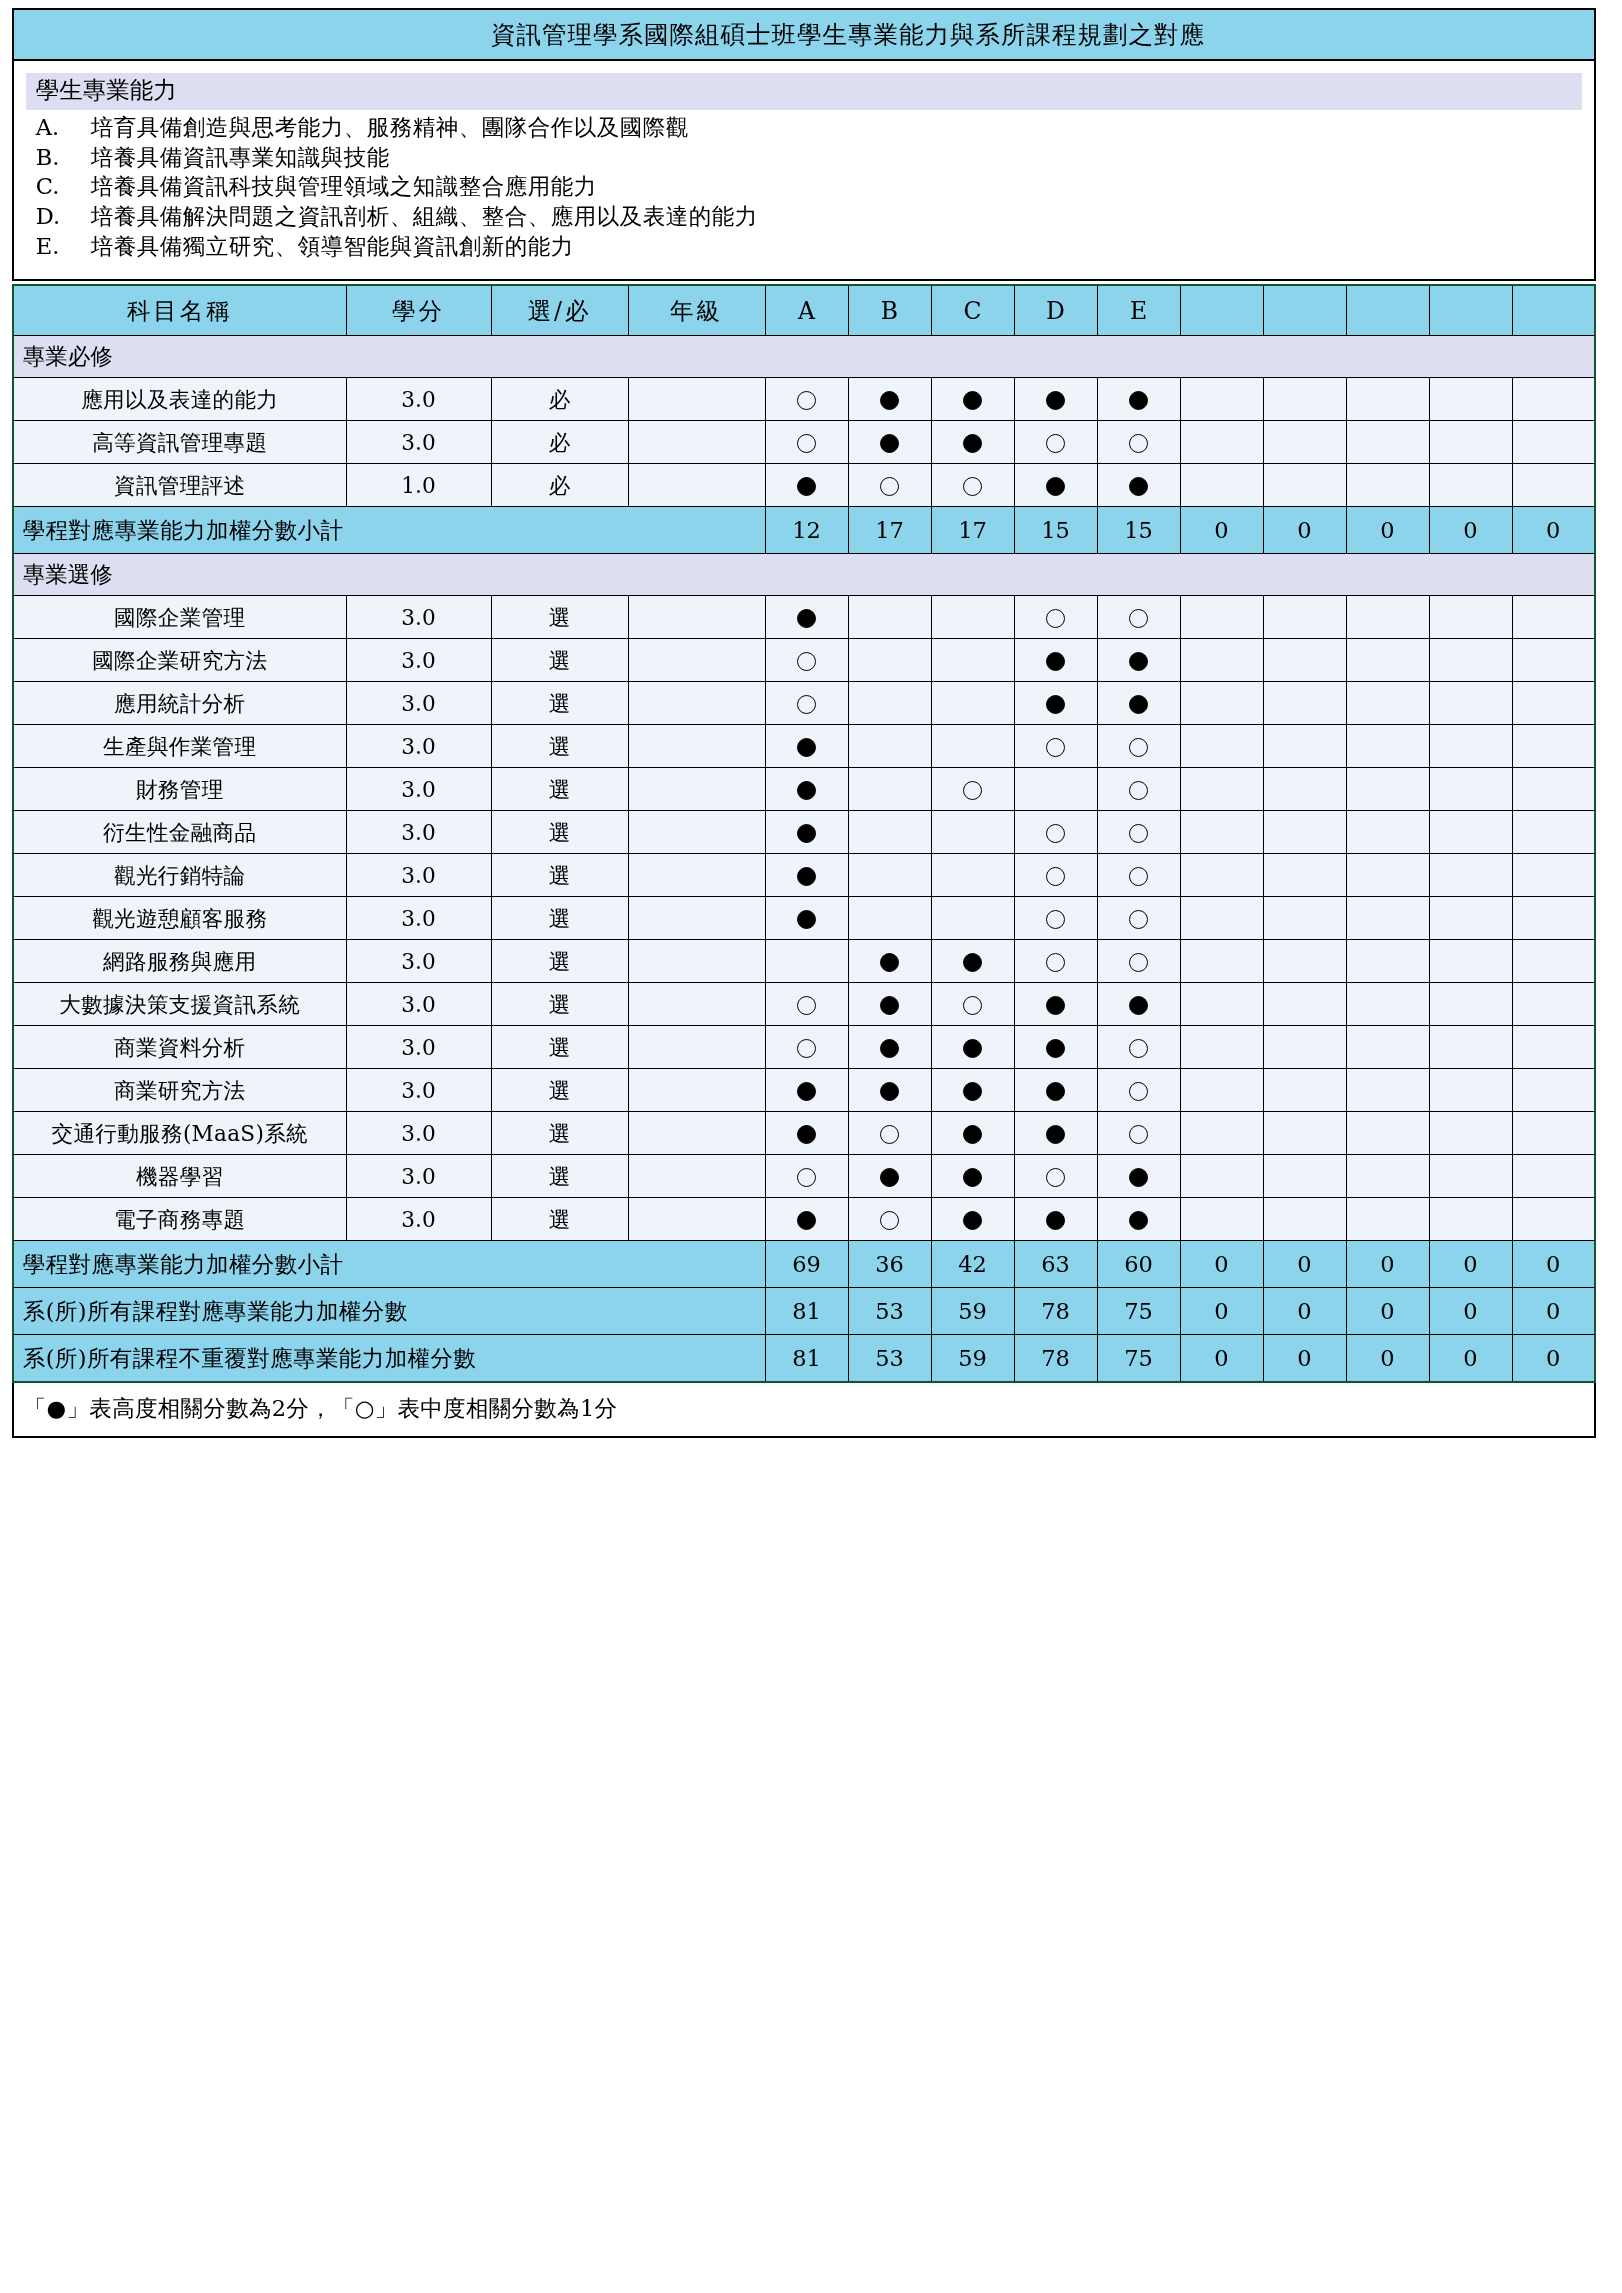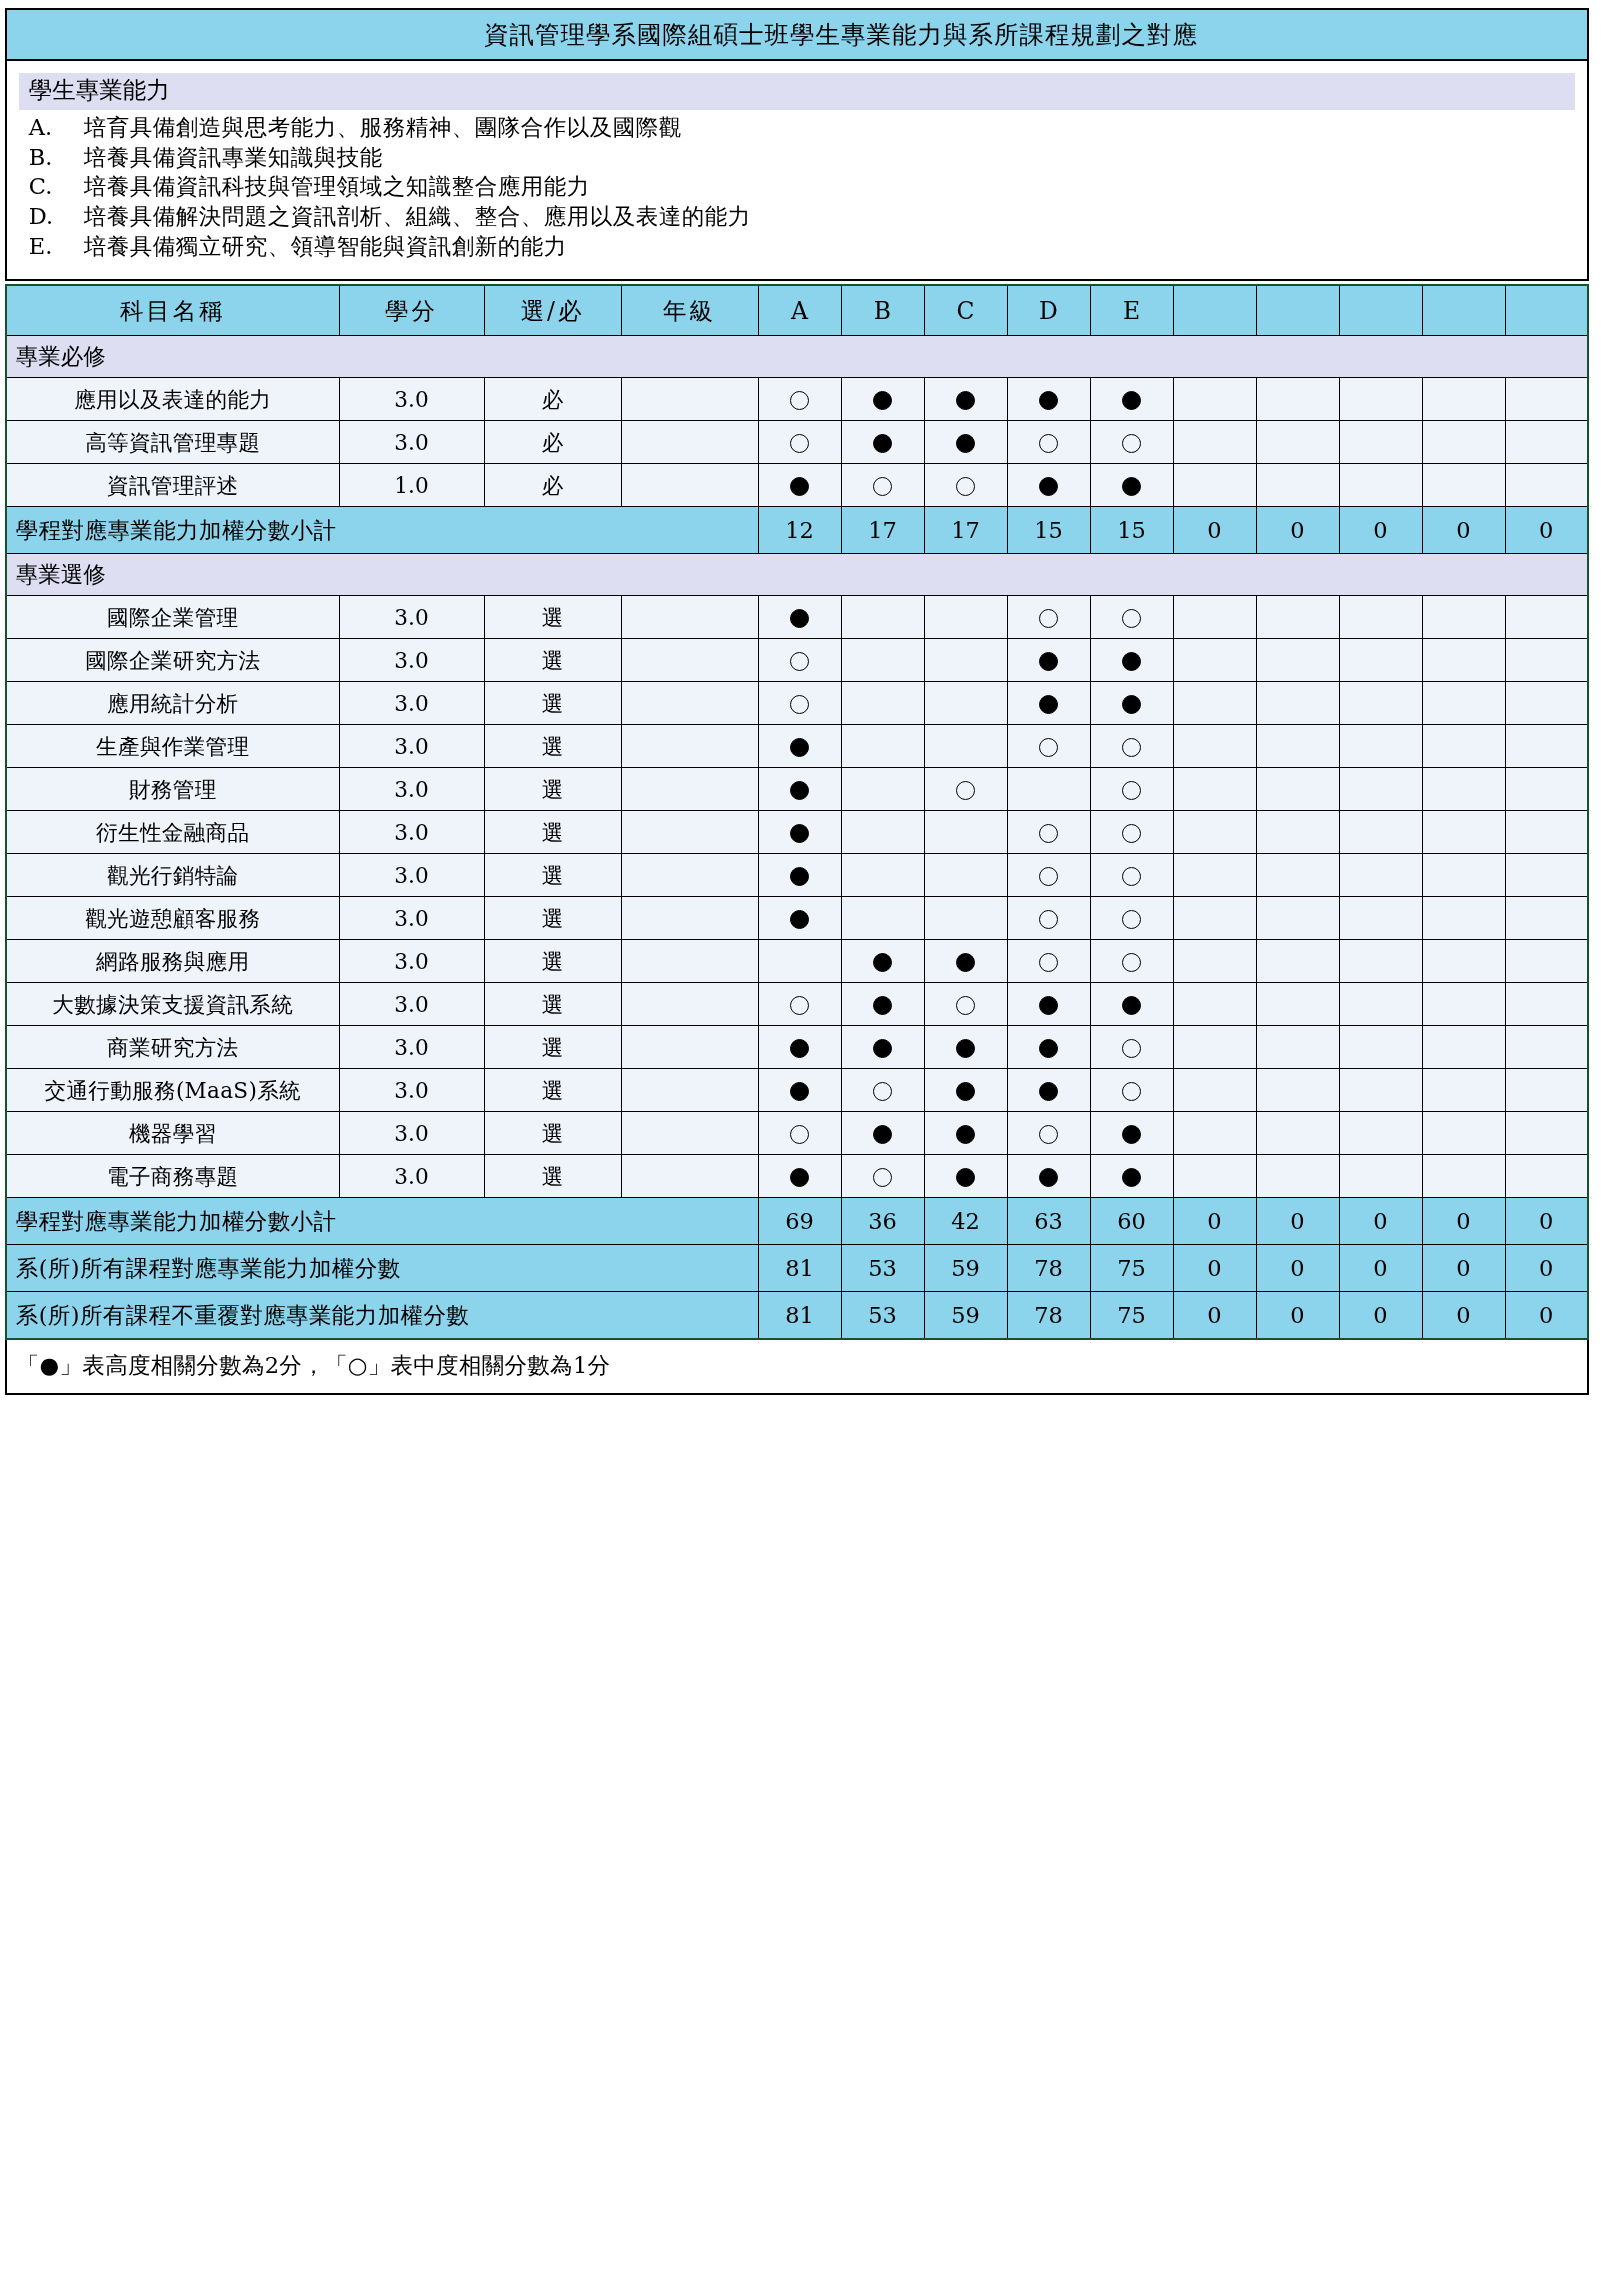--- a/index.html
+++ b/index.html
@@ -14,21 +14,21 @@
     color: #000000;
   }
   .page {
     position: relative;
     width: 1622px;
     height: 2294px;
     box-sizing: border-box;
   }
   .doc {
     position: absolute;
-    left: 5px;
+    left: 12px;
     top: 7.8px;
     width: 1584px;
   }
 
   
   .title-bar {
     border: 2px solid #000000;
     background: #8cd3ec;
     height: 53px;
     display: flex;
@@ -445,20 +445,36 @@
             <td><span class="mark mark-open"></span></td>
             <td><span class="mark mark-full"></span></td>
             <td><span class="mark mark-full"></span></td>
             <td></td>
             <td></td>
             <td></td>
             <td></td>
             <td></td>
           </tr>
           <tr>
+            <td class="name-cell">商業資料分析</td>
+            <td>3.0</td>
+            <td>選</td>
+            <td></td>
+            <td><span class="mark mark-open"></span></td>
+            <td><span class="mark mark-full"></span></td>
+            <td><span class="mark mark-full"></span></td>
+            <td><span class="mark mark-full"></span></td>
+            <td><span class="mark mark-open"></span></td>
+            <td></td>
+            <td></td>
+            <td></td>
+            <td></td>
+            <td></td>
+          </tr>
+          <tr>
             <td class="name-cell">商業研究方法</td>
             <td>3.0</td>
             <td>選</td>
             <td></td>
             <td><span class="mark mark-full"></span></td>
             <td><span class="mark mark-full"></span></td>
             <td><span class="mark mark-full"></span></td>
             <td><span class="mark mark-full"></span></td>
             <td><span class="mark mark-open"></span></td>
             <td></td>

